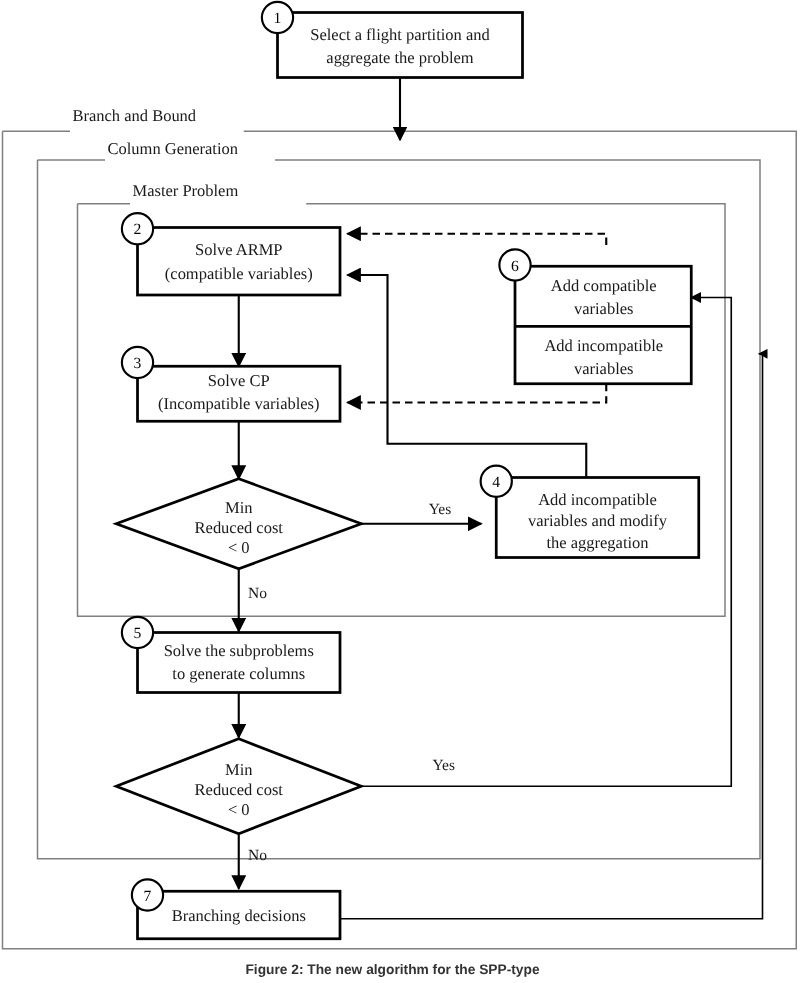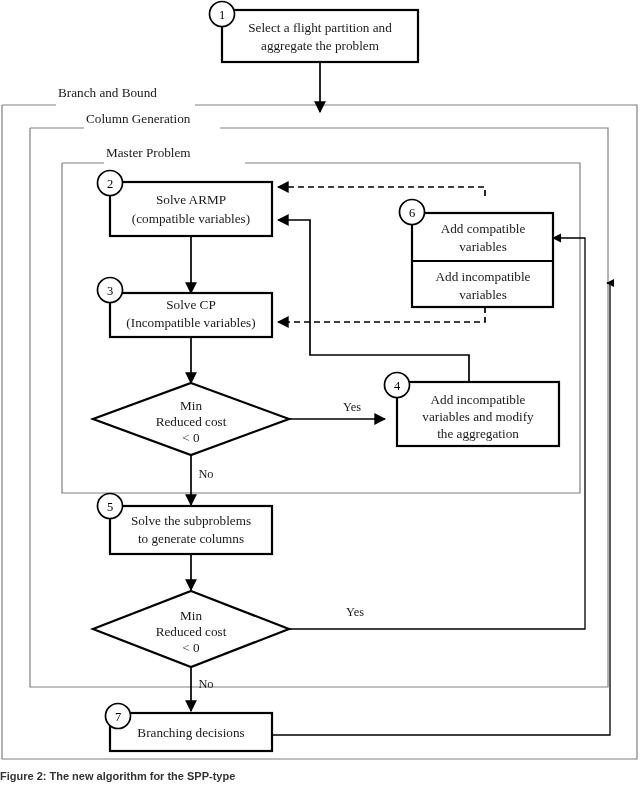--- a/index.html
+++ b/index.html
@@ -80,21 +80,21 @@
   }
   .edge-label {
     font-size: 12.4px;
     text-anchor: middle;
   }
   .caption {
     position: absolute;
     left: 0;
     top: 770px;
     width: 628px;
-    text-align: left;
+    text-align: center;
     font-family: "Liberation Sans", sans-serif;
     font-size: 11px;
     color: #333333;
     font-weight: bold;
     white-space: nowrap;
     overflow: hidden;
   }
 </style>
 </head>
 <body>

